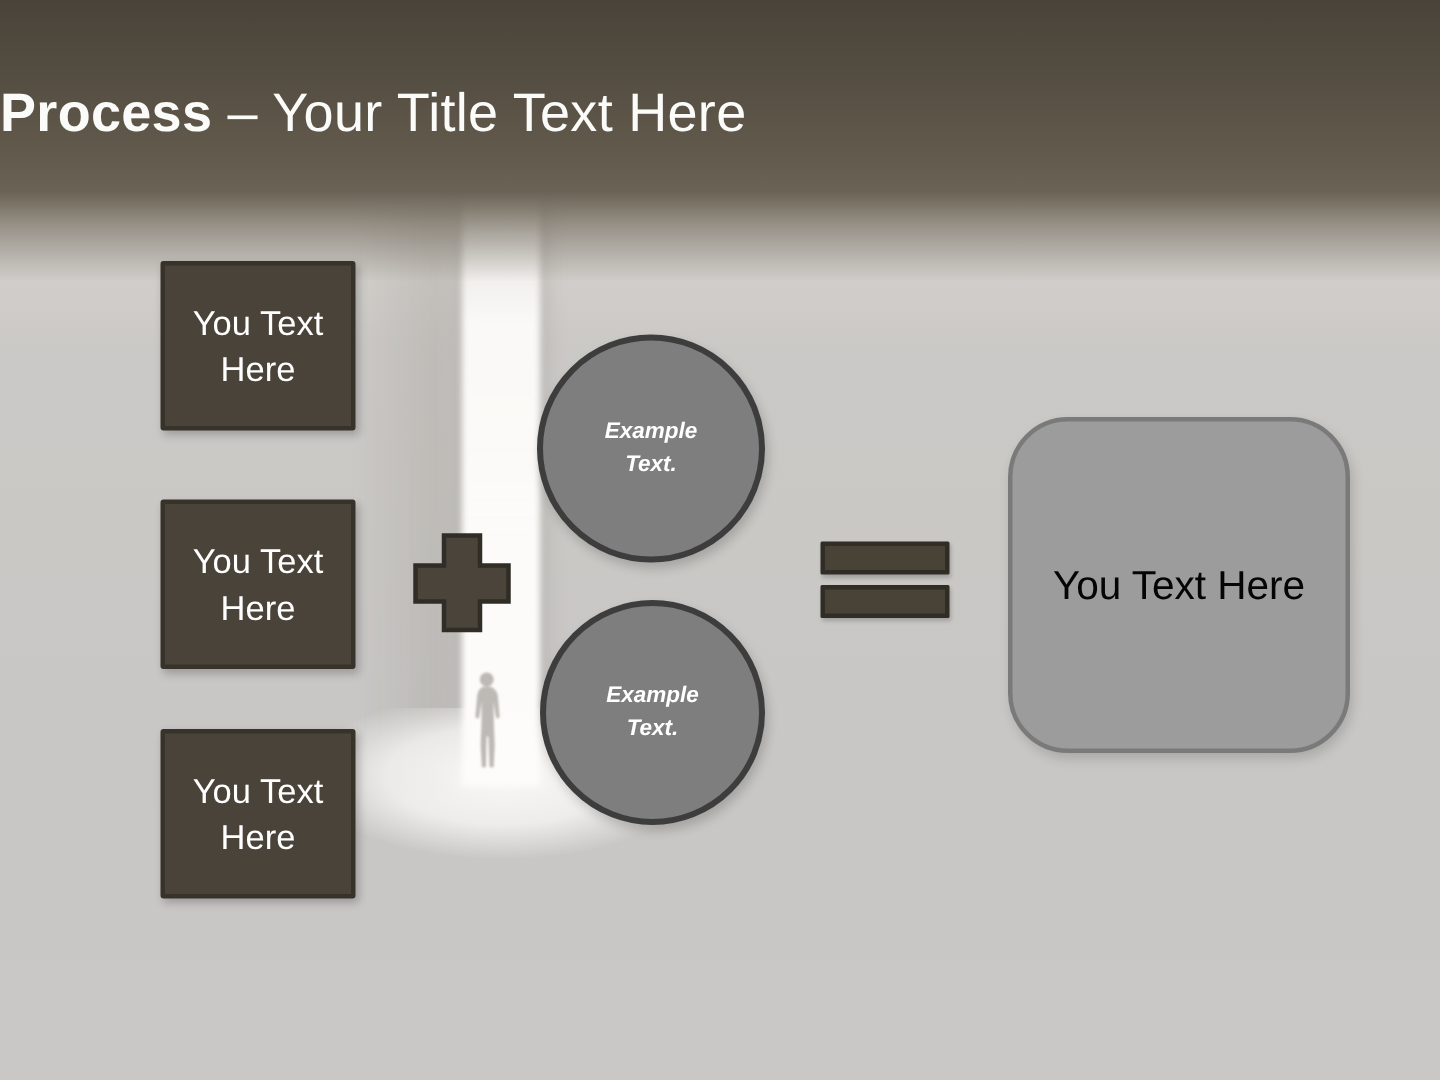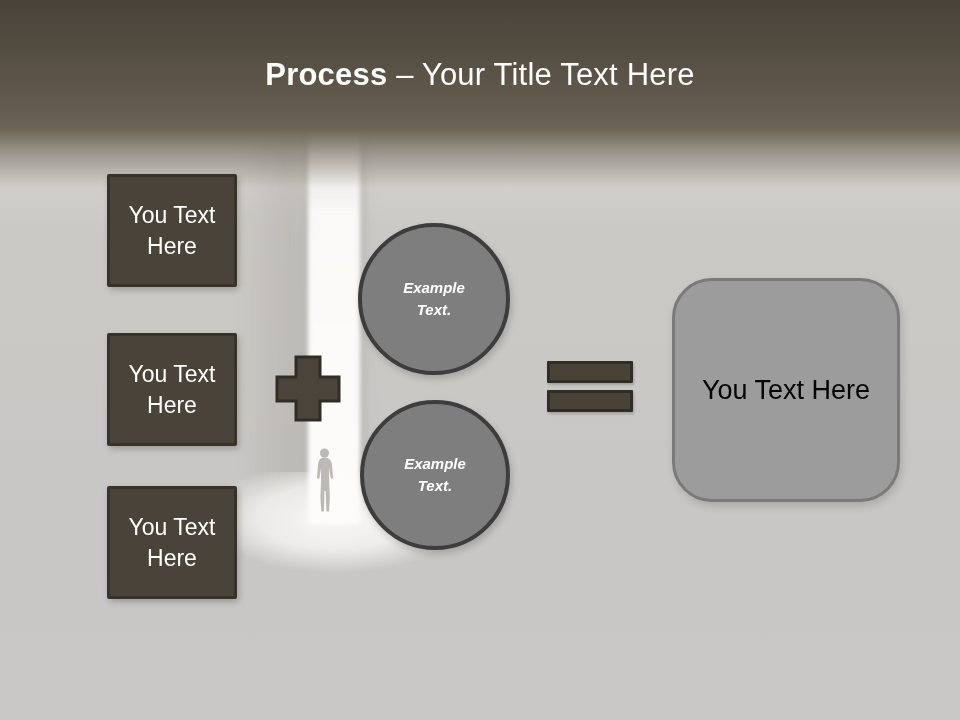--- a/index.html
+++ b/index.html
@@ -25,22 +25,22 @@
     position:absolute;left:205px;top:472px;width:260px;height:100px;
     background:radial-gradient(ellipse at 50% 45%,rgba(253,252,250,.95) 0%,rgba(253,252,250,.7) 42%,rgba(253,252,250,0) 72%);
   }
   .person{position:absolute;left:311px;top:447px;width:28px;height:70px;filter:blur(.6px);}
   
   .header-band{
     position:absolute;left:0;top:0;width:960px;height:200px;
     background:linear-gradient(180deg,#49433a 0px,#554e42 55px,#645c4e 110px,#6b6355 128px,rgba(107,99,85,.55) 152px,rgba(150,143,132,0) 188px);
   }
   .title{
-    position:absolute;left:0;top:55px;width:960px;text-align:center;
-    color:#fbfbfa;font-size:31px;line-height:40px;letter-spacing:.2px;
+    position:absolute;left:0;top:55px;width:960px;
+    color:#fbfbfa;font-size:36px;line-height:40px;letter-spacing:.2px;
   }
   .t-bold{font-weight:700;}
   .t-sep,.t-rest{font-weight:400;}
   .sq{
     position:absolute;left:107px;width:130px;height:113px;box-sizing:border-box;
     background:#4a4339;border:3px solid #37332b;border-radius:2px;
     display:flex;align-items:center;justify-content:center;text-align:center;
     color:#ffffff;font-size:23px;line-height:31px;
     box-shadow:2px 3px 6px rgba(0,0,0,.22);
   }

